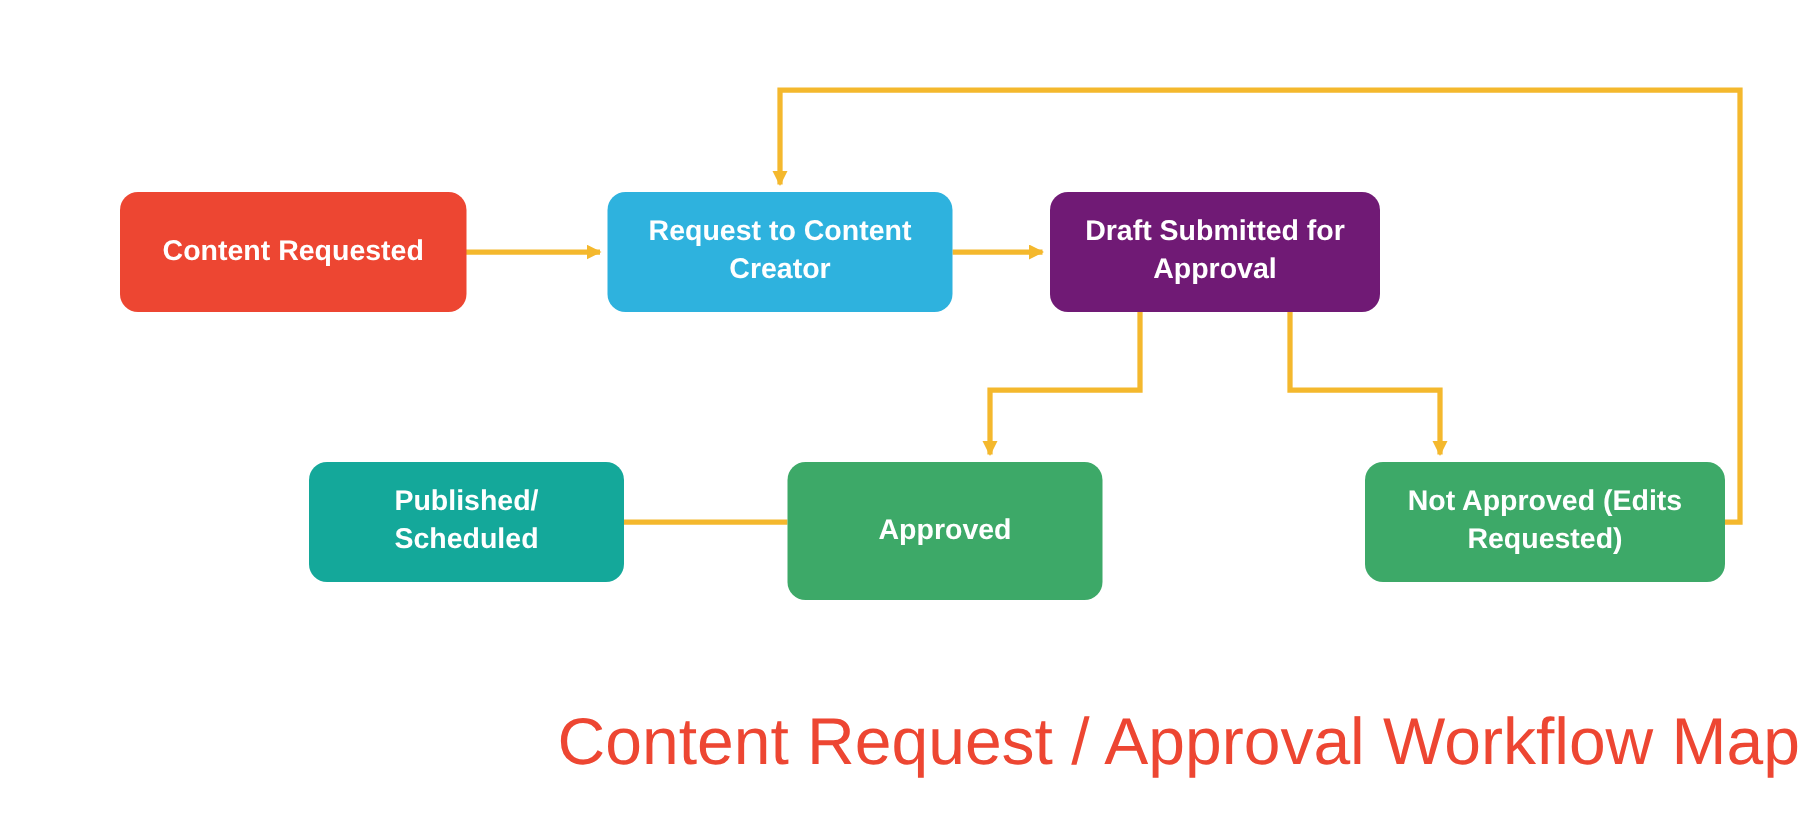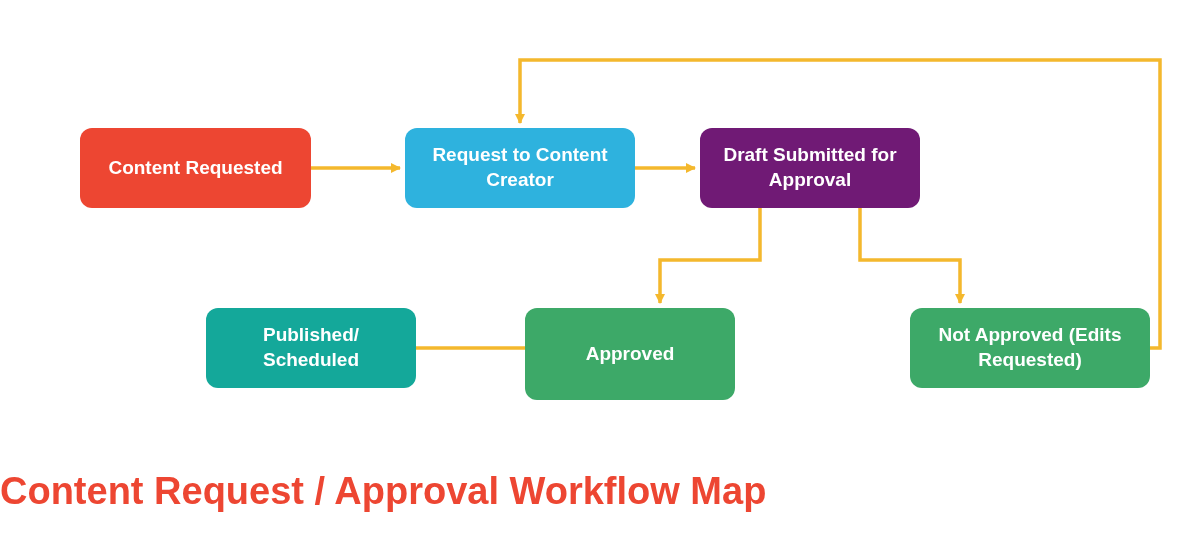--- a/index.html
+++ b/index.html
@@ -19,23 +19,23 @@
     justify-content: center;
     text-align: center;
     color: #ffffff;
     font-weight: 700;
     font-size: 19px;
     line-height: 1.3;
     padding: 10px 16px;
   }
   .title {
     position: absolute;
-    font-weight: 700;
-    font-size: 38px;
-    text-align: left;
+    font-weight: 400;
+    font-size: 44px;
+    text-align: right;
     width: 1200px;
   }
   svg.arrows {
     position: absolute;
     left: 0; top: 0;
     width: 1200px; height: 552px;
     pointer-events: none;
   }
 </style>
 </head>

